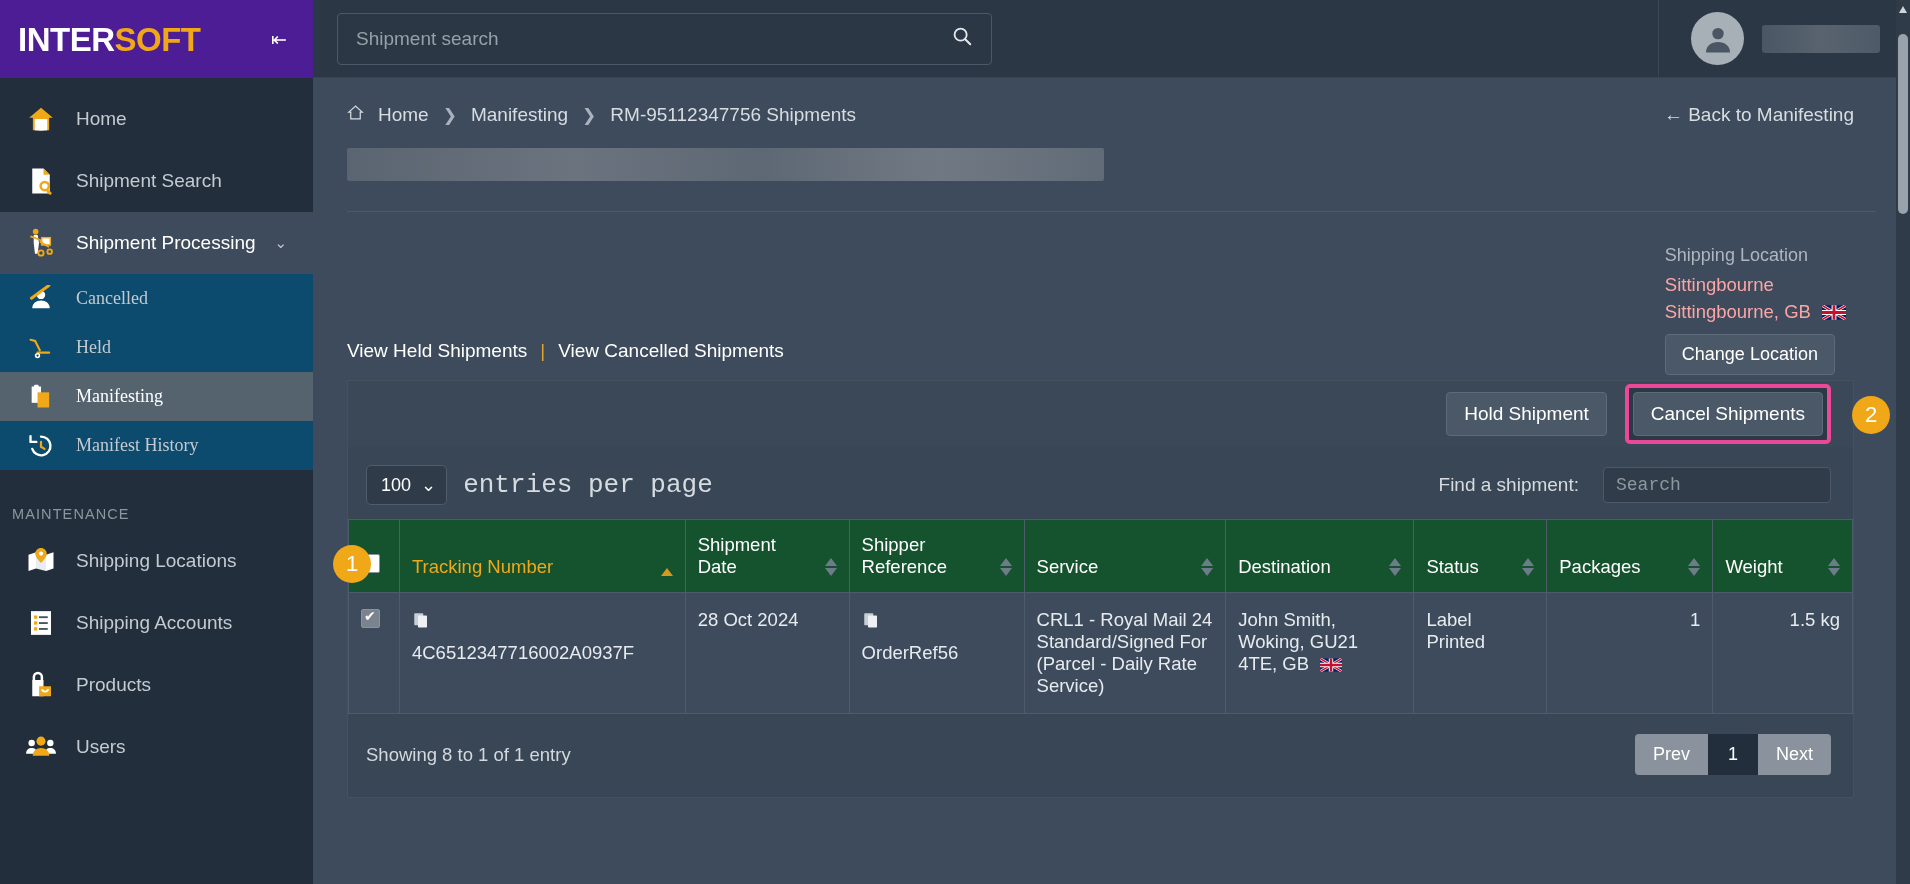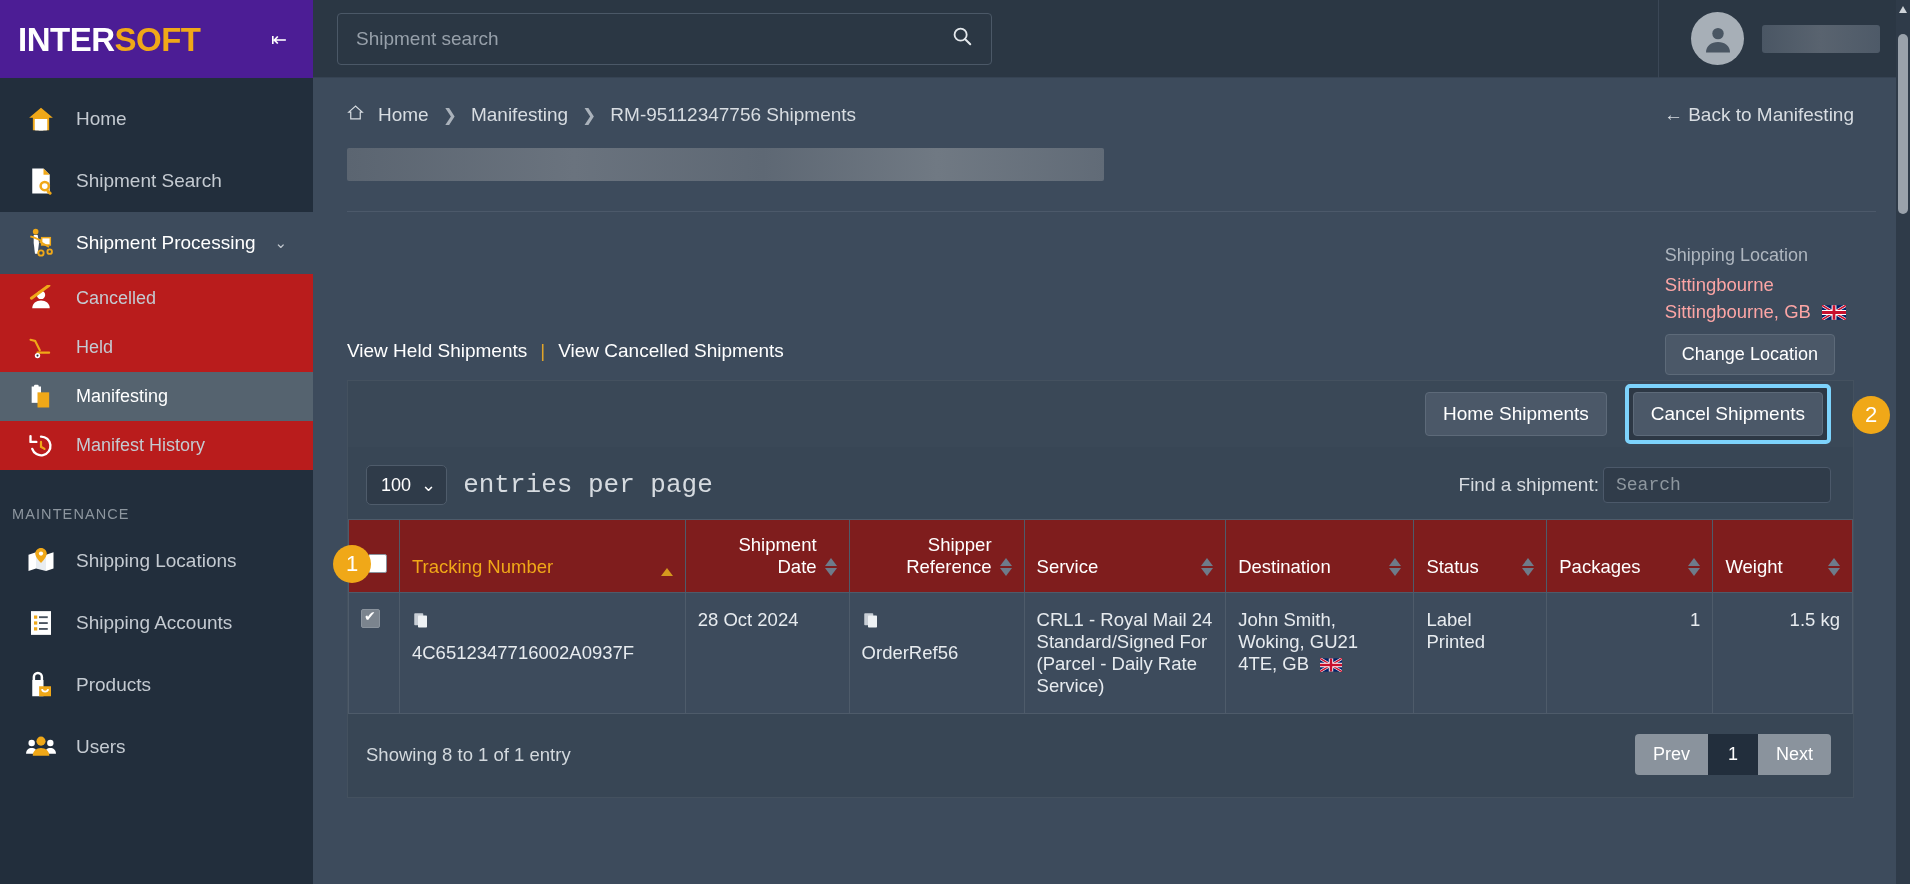--- a/index.html
+++ b/index.html
@@ -26,21 +26,21 @@
   .nav { padding-top: 10px; }
   .nav-item {
     display: flex; align-items: center; gap: 18px;
     height: 62px; padding: 0 0 0 24px;
     color: #c4cad1; font-size: 19px; cursor: pointer;
   }
   .nav-item .ico { width: 34px; height: 34px; flex: 0 0 34px; display: flex; align-items: center; justify-content: center; }
   .nav-item.expanded { background: #3d4b5c; color: #fff; }
   .nav-item .chev { margin-left: auto; margin-right: 26px; font-size: 15px; color: #c4cad1; }
 
-  .submenu { background: #b91c1c; }
+  .submenu { background: #0c4a6e; font-family: Liberation Serif, serif; }
   .sub-item {
     display: flex; align-items: center; gap: 18px;
     height: 49px; padding-left: 24px;
     color: #c4cad1; font-size: 18px; cursor: pointer;
   }
   .sub-item .ico { width: 34px; height: 34px; flex: 0 0 34px; display: flex; align-items: center; justify-content: center; }
   .sub-item.active { background: #55636f; color: #fff; }
 
   .section-label {
     color: #8d969f; font-size: 14.5px; letter-spacing: 1.1px;
@@ -98,46 +98,46 @@
   .view-links span.lk { cursor: pointer; }
   .view-links .bar { color: #e0a42a; }
 
   
   .panel { position: absolute; left: 34px; right: 56px; top: 380px; background: #384655; border: 1px solid #44515f; }
   .panel-head { height: 66px; display: flex; align-items: center; justify-content: flex-end; padding-right: 22px; gap: 18px; background: #3a4857; }
   .btn {
     background: #4b5868; border: 1px solid #5d6a79; border-radius: 4px; color: #fff;
     font-size: 19px; padding: 10px 17px; cursor: pointer; font-family: "Liberation Sans", sans-serif;
   }
-  .hl-wrap { position: relative; border: 4px solid #7dd3fc; border-radius: 5px; padding: 4px; background: #2d3845; }
+  .hl-wrap { position: relative; border: 4px solid #ec4899; border-radius: 5px; padding: 4px; background: #2d3845; }
 
   .badge {
     width: 38px; height: 38px; border-radius: 50%; background: #f0a818;
     color: #fff; font-size: 22px; display: flex; align-items: center; justify-content: center;
     position: absolute; font-weight: normal; z-index: 40;
   }
 
   .table-ctl { display: flex; align-items: center; padding: 18px 22px 14px 18px; }
   .per-page {
     background: #2f3b49; border: 1px solid #4f5c6b; border-radius: 5px; color: #fff;
     font-size: 18px; padding: 8px 10px 8px 14px; display: flex; align-items: center; gap: 10px; cursor: pointer;
   }
   .per-label { color: #d6dbe0; font-size: 26px; margin-left: 16px; font-family: Liberation Mono, monospace; }
-  .find-wrap { margin-left: auto; display: flex; align-items: center; gap: 4px; }
+  .find-wrap { margin-left: auto; display: flex; align-items: center; gap: 24px; }
   .find-label { color: #d6dbe0; font-size: 19px; }
   .find-input {
     width: 228px; height: 36px; background: #303c4a; border: 1px solid #4c596a; border-radius: 4px;
     color: #d6dbe0; font-size: 18px; padding: 0 12px; outline: none; font-family: Liberation Mono, monospace;
   }
   .find-input::placeholder { color: #8e979f; }
 
   table { width: 100%; border-collapse: collapse; }
   thead th {
-    background: #7f1d1d; color: #fff; font-size: 18.5px; font-weight: normal;
-    text-align: right; padding: 14px 12px; vertical-align: bottom;
+    background: #14532d; color: #fff; font-size: 18.5px; font-weight: normal;
+    text-align: left; padding: 14px 12px; vertical-align: bottom;
     border-top: 1px solid #4e5b6a; border-bottom: 1px solid #4e5b6a; border-right: 1px solid #4e5b6a;
     position: relative; cursor: pointer;
   }
   thead th:first-child { border-left: 1px solid #4e5b6a; }
   thead th.sorted { color: #f0a818; }
   .th-inner { display: flex; align-items: flex-end; justify-content: space-between; gap: 8px; }
   .sort-ar { display: flex; flex-direction: column; gap: 2px; flex: 0 0 auto; padding-bottom: 2px; }
   .ar { width: 0; height: 0; border-left: 6px solid transparent; border-right: 6px solid transparent; }
   .ar.up { border-bottom: 8px solid #6e7b8a; }
   .ar.dn { border-top: 8px solid #6e7b8a; }
@@ -401,21 +401,21 @@
     </div>
 
     <div class="view-links">
       <span class="lk">View Held Shipments</span>
       <span class="bar">|</span>
       <span class="lk">View Cancelled Shipments</span>
     </div>
 
     <div class="panel">
       <div class="panel-head">
-        <button class="btn">Home Shipments</button>
+        <button class="btn">Hold Shipment</button>
         <div class="hl-wrap">
           <button class="btn">Cancel Shipments</button>
           <div class="badge" style="right:-63px; top:8px;">2</div>
         </div>
       </div>
 
       <div class="table-ctl">
         <div class="per-page">
           <span>100</span>
           <span>⌄</span>

